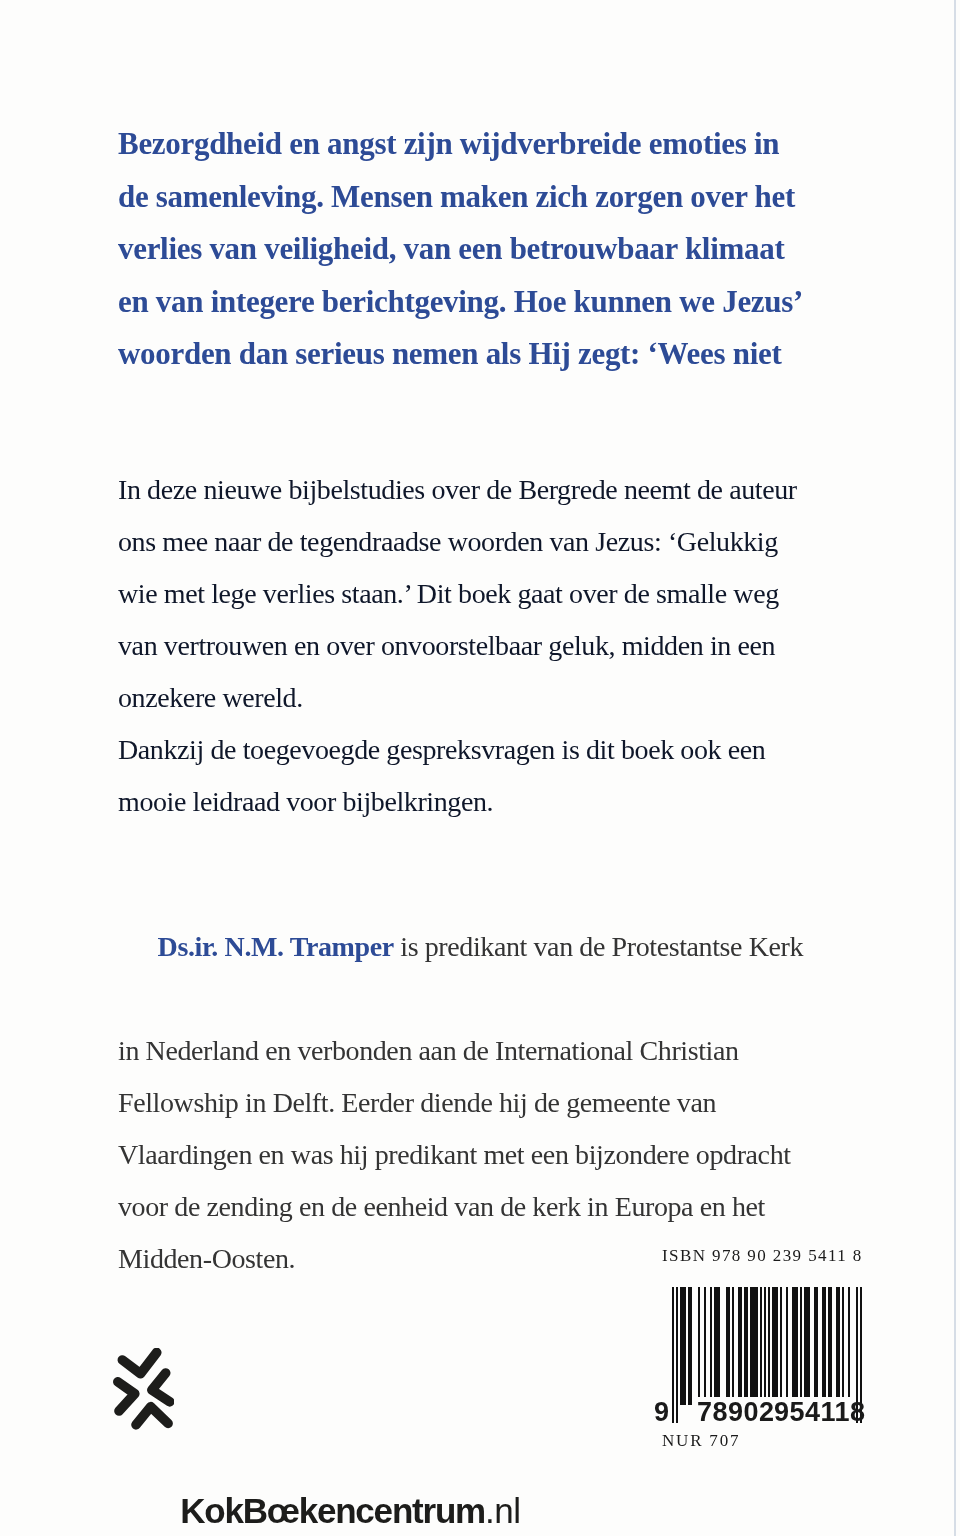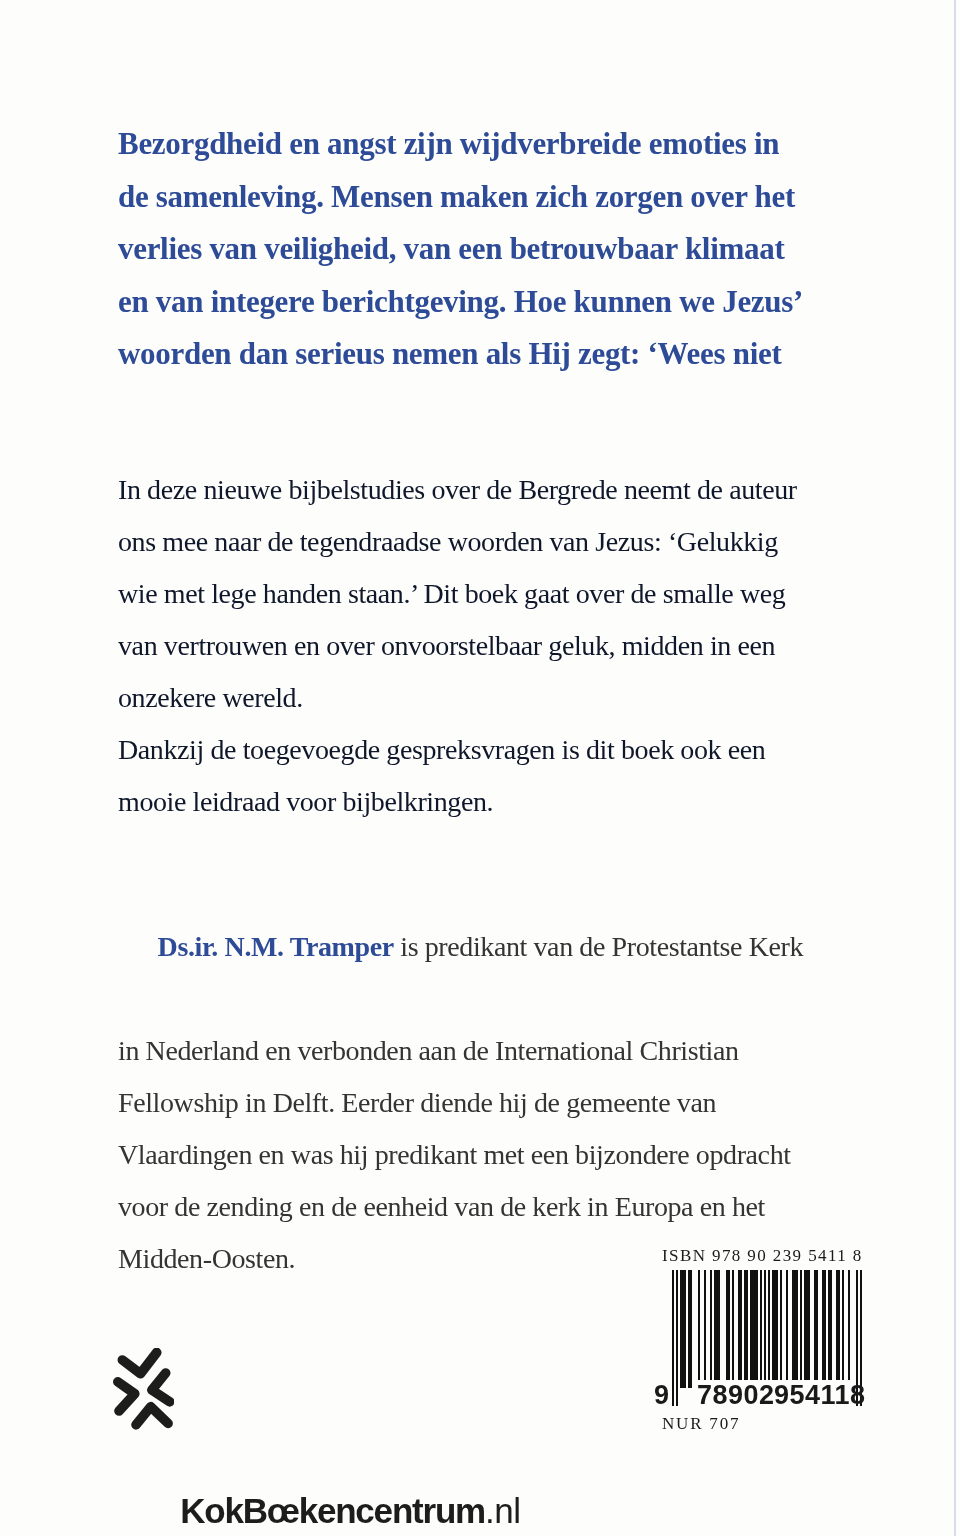--- a/index.html
+++ b/index.html
@@ -87,21 +87,21 @@
     left: 672px; top: 1246px;
     width: 190px;
     color: #1a1a1a;
   }
   .isbn-label {
     font-family: "Liberation Serif", serif;
     font-size: 17px;
     letter-spacing: 1.4px;
     white-space: pre;
     margin-left: -10px;
-    margin-bottom: 4px;
+    margin-bottom: 21px;
     text-align: left;
   }
   .bars {
     position: relative;
     display: flex;
     align-items: flex-start;
     width: 190px;
     height: 136px;
   }
   .module { flex: 0 0 2px; height: 118px; }
@@ -139,21 +139,21 @@
       <div class="line">Bezorgdheid en angst zijn wijdverbreide emoties in</div>
       <div class="line">de samenleving. Mensen maken zich zorgen over het</div>
       <div class="line">verlies van veiligheid, van een betrouwbaar klimaat</div>
       <div class="line">en van integere berichtgeving. Hoe kunnen we Jezus’</div>
       <div class="line">woorden dan serieus nemen als Hij zegt: ‘Wees niet</div>
     </div>
 
   <div class="description">
       <div class="line">In deze nieuwe bijbelstudies over de Bergrede neemt de auteur</div>
       <div class="line">ons mee naar de tegendraadse woorden van Jezus: ‘Gelukkig</div>
-      <div class="line">wie met lege handen staan.’ Dit boek gaat over de smalle weg</div>
+      <div class="line">wie met lege verlies staan.’ Dit boek gaat over de smalle weg</div>
       <div class="line">van vertrouwen en over onvoorstelbaar geluk, midden in een</div>
       <div class="line">onzekere wereld.</div>
       <div class="line">Dankzij de toegevoegde gespreksvragen is dit boek ook een</div>
       <div class="line">mooie leidraad voor bijbelkringen.</div>
     </div>
 
   <div class="author">
     <div class="line">
       <span class="author-name">Ds.ir. N.M. Tramper</span><span> is predikant van de Protestantse Kerk</span>
     </div>

